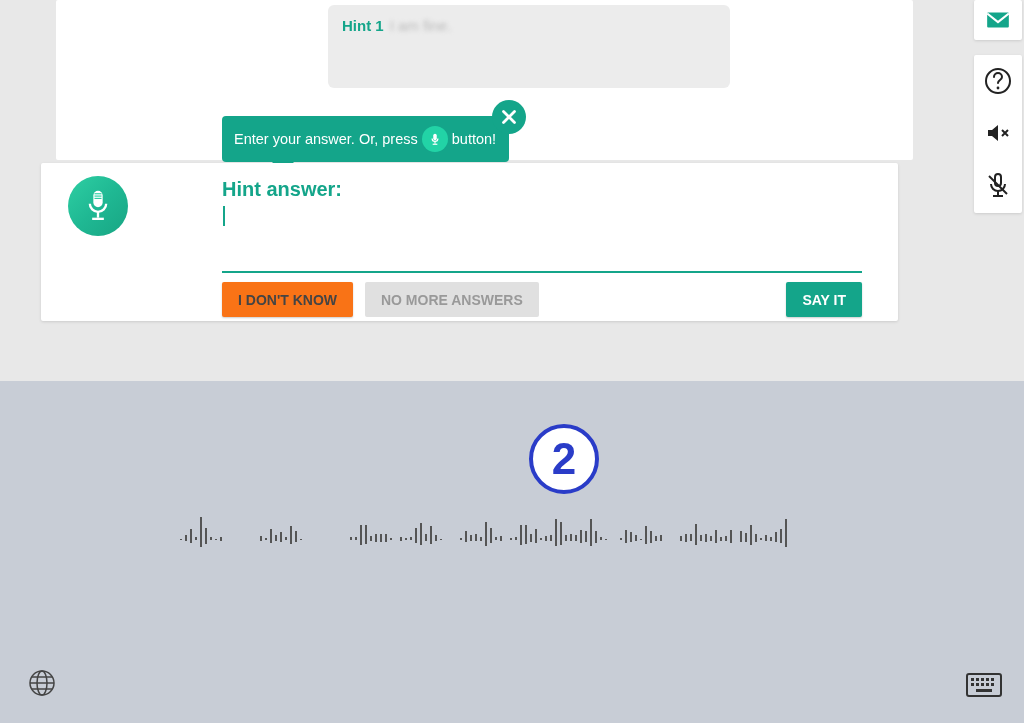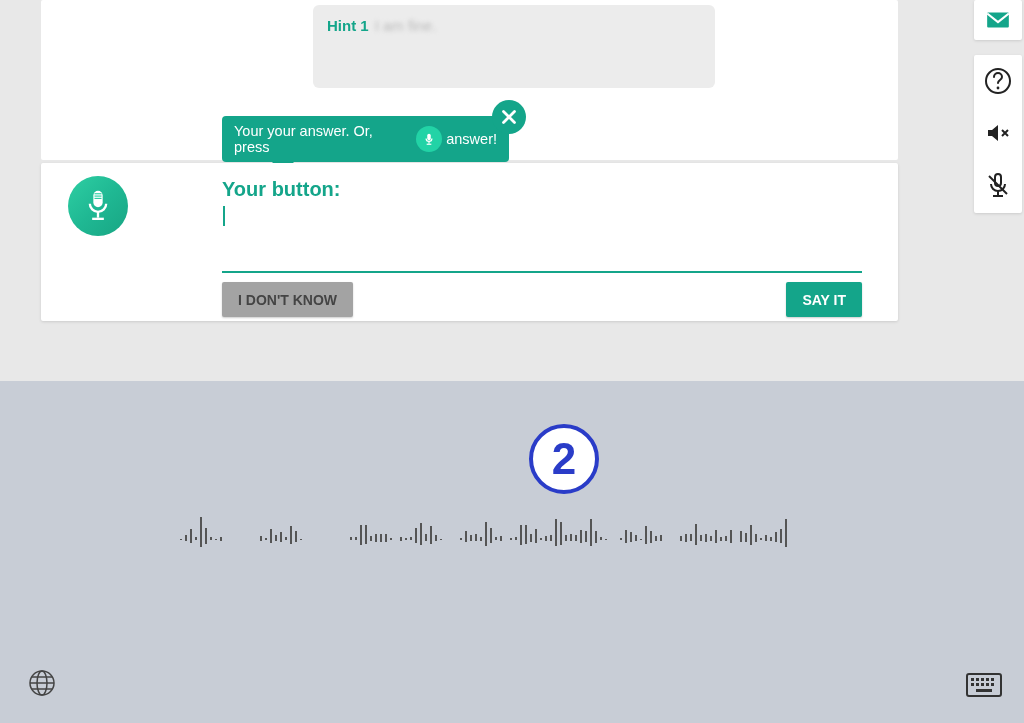--- a/index.html
+++ b/index.html
@@ -4,21 +4,21 @@
 <style>
 * { box-sizing: border-box; margin: 0; padding: 0; font-family: Arial, Helvetica, sans-serif; }
 html, body { width: 1024px; height: 723px; overflow: hidden; }
 body { background: #e8e8e8; position: relative; }
 
 
 .upper { position: absolute; left: 0; top: 0; width: 1024px; height: 381px; background: #e8e8e8; }
 
 
 .card1 {
-  position: absolute; left: 41px; top: 0; width: 857px; height: 160px;
+  position: absolute; left: 56px; top: 0; width: 857px; height: 160px;
   background: #fff; border-radius: 2px;
 }
 .card2 {
   position: absolute; left: 41px; top: 163px; width: 857px; height: 158px;
   background: #fff; border-radius: 2px;
   box-shadow: 0 1px 3px rgba(0,0,0,0.12);
 }
 
 
 .hints {
@@ -76,21 +76,21 @@
   background: #14a58a;
 }
 
 
 .btn-row { position: absolute; left: 222px; top: 282px; width: 640px; display: flex; gap: 12px; }
 .btn {
   height: 35px; padding: 0 16px; font-size: 14px; font-weight: 600;
   border: none; border-radius: 2px; cursor: pointer;
   display: inline-flex; align-items: center; justify-content: center;
 }
-.btn-idk { background: #a3a3a3; color: #444; box-shadow: 0 1px 2px rgba(0,0,0,0.2); }
+.btn-idk { background: #f97316; color: #444; box-shadow: 0 1px 2px rgba(0,0,0,0.2); }
 .btn-nma { background: #e0e0e0; color: #999; }
 .btn-say { background: #14a58a; color: #fff; margin-left: auto; box-shadow: 0 1px 2px rgba(0,0,0,0.2); }
 
 
 .rail { position: absolute; right: 0; top: 0; width: 50px; }
 .rail-chip {
   width: 48px; height: 46px; background: #fff; margin: 0 0 15px 0;
   border-radius: 2px; box-shadow: 0 1px 3px rgba(0,0,0,0.12);
   display: flex; align-items: center; justify-content: center; cursor: pointer;
 }
@@ -149,30 +149,30 @@
   <div class="card1">
     <div class="hints">
       <div class="hint-row">
         <span class="hint-label">Hint 1</span>
         <span class="hint-text">I am fine.</span>
       </div>
     </div>
   </div>
 
   <div class="tooltip">
-    <span>Your your answer. Or, press</span>
+    <span>Enter your answer. Or, press</span>
     <span class="mic-inline">
       <svg viewBox="0 0 24 24" fill="#fff">
           <rect x="9" y="3" width="6" height="11" rx="3"></rect>
           <path d="M7 11a5 5 0 0010 0" stroke="#fff" stroke-width="2" fill="none"></path>
           <rect x="11" y="16" width="2" height="4"></rect>
           <rect x="8" y="20" width="8" height="2"></rect>
         </svg>
     </span>
-    <span>answer!</span>
+    <span>button!</span>
     <div class="tooltip-close">
       <svg viewBox="0 0 24 24">
           <path d="M6 6 L18 18 M18 6 L6 18" stroke="#fff" stroke-width="3" stroke-linecap="round"></path>
         </svg>
     </div>
   </div>
 
   <div class="card2"></div>
 
   <div class="mic-avatar">
@@ -180,26 +180,27 @@
       <rect x="8" y="1" width="8" height="14" rx="4" fill="#fff"></rect>
       <rect x="9" y="3" width="6" height="1" fill="#2ecfa3"></rect>
       <rect x="9" y="5" width="6" height="1" fill="#2ecfa3"></rect>
       <rect x="9" y="7" width="6" height="1" fill="#2ecfa3"></rect>
       <path d="M5 12a7 7 0 0014 0" stroke="#fff" stroke-width="2" fill="none"></path>
       <rect x="11" y="19" width="2" height="5" fill="#fff"></rect>
       <rect x="7" y="24" width="10" height="2" fill="#fff"></rect>
     </svg>
   </div>
 
-  <div class="answer-title">Your button:</div>
+  <div class="answer-title">Hint answer:</div>
   <div class="cursor-line"></div>
   <textarea class="answer-input" value="" style=""></textarea>
 
   <div class="btn-row">
     <button class="btn btn-idk">I DON'T KNOW</button>
+    <button class="btn btn-nma">NO MORE ANSWERS</button>
     <button class="btn btn-say">SAY IT</button>
   </div>
 
   <div class="rail">
     <div class="rail-chip email">
       <svg viewBox="0 0 24 24">
         <rect x="2" y="5" width="20" height="14" rx="1" fill="#14a58a"></rect>
         <path d="M2 6 L12 14 L22 6" stroke="#fff" stroke-width="2" fill="none"></path>
       </svg>
     </div>

